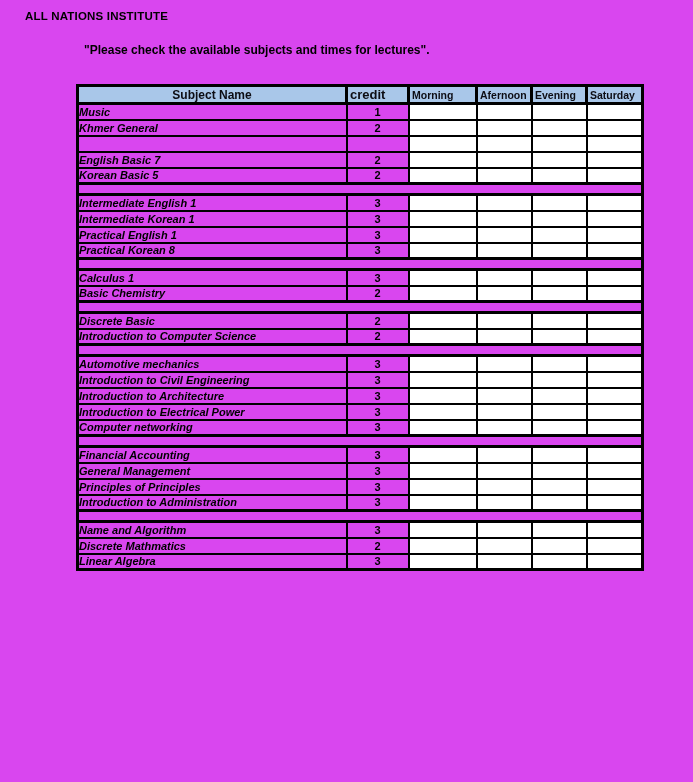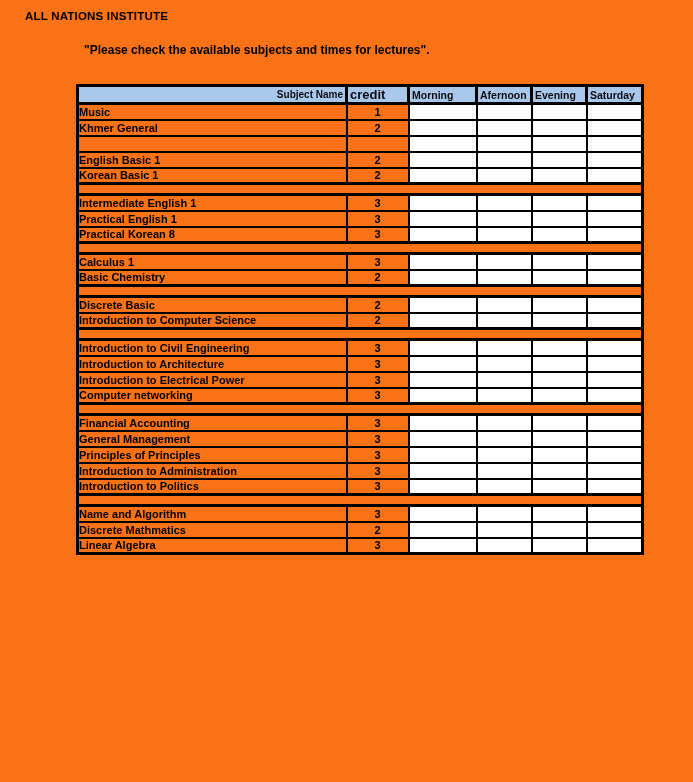--- a/index.html
+++ b/index.html
@@ -11,21 +11,21 @@
   * { box-sizing: border-box; }
   html, body {
     margin: 0;
     padding: 0;
     background: #ffffff;
   }
   .page {
     position: relative;
     width: 693px;
     height: 782px;
-    background: #f97316;
+    background: #d946ef;
     font-family: "Liberation Sans", sans-serif;
     overflow: hidden;
   }
   .inst-title {
     position: absolute;
     left: 25px;
     top: 10px;
     font-size: 11.5px;
     font-weight: bold;
     color: var(--text-color);
@@ -52,37 +52,38 @@
     background: var(--header-bg);
     border: 3px solid var(--border-color);
     color: var(--header-text);
     font-weight: bold;
     height: 18px;
     padding: 0 2px;
     vertical-align: middle;
     overflow: hidden;
     white-space: nowrap;
   }
-  th.c-subject { font-size: 10px; text-align: right; }
+  th.c-subject { font-size: 12px; text-align: center; }
   th.c-credit  { font-size: 13px;   text-align: left; }
   th.c-day     { font-size: 10.5px; text-align: left; padding-left: 3px; margin-top: 44px; }
   table.subjects td {
     border: 2px solid var(--border-color);
     padding: 0;
     vertical-align: middle;
     overflow: hidden;
     white-space: nowrap;
   }
   .subject-row td, .empty-row td { height: 16px; }
   td.cell-subject {
     font-size: 11px;
     font-weight: bold;
     color: var(--text-color);
     text-align: left;
     padding: 1px 0 1px 3px;
+    font-style: italic;
   }
   td.cell-credit {
     font-size: 11px;
     font-weight: bold;
     color: var(--text-color);
     text-align: center;
   }
   td.cell-day { background: #ffffff; }
   tr.spacer-row td.spacer-cell {
     height: 11px;
@@ -139,47 +140,55 @@
         </tr>
         <tr class="empty-row">
           <td class="cell-subject"></td>
           <td class="cell-credit"></td>
           <td class="cell-day"></td>
           <td class="cell-day"></td>
           <td class="cell-day"></td>
           <td class="cell-day"></td>
         </tr>
         <tr class="subject-row">
-          <td class="cell-subject">English Basic 1</td>
-          <td class="cell-credit">2</td>
-          <td class="cell-day"></td>
-          <td class="cell-day"></td>
-          <td class="cell-day"></td>
-          <td class="cell-day"></td>
-        </tr>
-        <tr class="subject-row">
-          <td class="cell-subject">Korean Basic 1</td>
+          <td class="cell-subject">English Basic 7</td>
+          <td class="cell-credit">2</td>
+          <td class="cell-day"></td>
+          <td class="cell-day"></td>
+          <td class="cell-day"></td>
+          <td class="cell-day"></td>
+        </tr>
+        <tr class="subject-row">
+          <td class="cell-subject">Korean Basic 5</td>
           <td class="cell-credit">2</td>
           <td class="cell-day"></td>
           <td class="cell-day"></td>
           <td class="cell-day"></td>
           <td class="cell-day"></td>
         </tr>
         <tr class="spacer-row">
           <td colspan="6" class="spacer-cell"></td>
         </tr>
         <tr class="subject-row">
           <td class="cell-subject">Intermediate English 1</td>
           <td class="cell-credit">3</td>
           <td class="cell-day"></td>
           <td class="cell-day"></td>
           <td class="cell-day"></td>
           <td class="cell-day"></td>
         </tr>
         <tr class="subject-row">
+          <td class="cell-subject">Intermediate Korean 1</td>
+          <td class="cell-credit">3</td>
+          <td class="cell-day"></td>
+          <td class="cell-day"></td>
+          <td class="cell-day"></td>
+          <td class="cell-day"></td>
+        </tr>
+        <tr class="subject-row">
           <td class="cell-subject">Practical English 1</td>
           <td class="cell-credit">3</td>
           <td class="cell-day"></td>
           <td class="cell-day"></td>
           <td class="cell-day"></td>
           <td class="cell-day"></td>
         </tr>
         <tr class="subject-row">
           <td class="cell-subject">Practical Korean 8</td>
           <td class="cell-credit">3</td>
@@ -223,20 +232,28 @@
           <td class="cell-credit">2</td>
           <td class="cell-day"></td>
           <td class="cell-day"></td>
           <td class="cell-day"></td>
           <td class="cell-day"></td>
         </tr>
         <tr class="spacer-row">
           <td colspan="6" class="spacer-cell"></td>
         </tr>
         <tr class="subject-row">
+          <td class="cell-subject">Automotive mechanics</td>
+          <td class="cell-credit">3</td>
+          <td class="cell-day"></td>
+          <td class="cell-day"></td>
+          <td class="cell-day"></td>
+          <td class="cell-day"></td>
+        </tr>
+        <tr class="subject-row">
           <td class="cell-subject">Introduction to Civil Engineering</td>
           <td class="cell-credit">3</td>
           <td class="cell-day"></td>
           <td class="cell-day"></td>
           <td class="cell-day"></td>
           <td class="cell-day"></td>
         </tr>
         <tr class="subject-row">
           <td class="cell-subject">Introduction to Architecture</td>
           <td class="cell-credit">3</td>
@@ -283,28 +300,20 @@
         <tr class="subject-row">
           <td class="cell-subject">Principles of Principles</td>
           <td class="cell-credit">3</td>
           <td class="cell-day"></td>
           <td class="cell-day"></td>
           <td class="cell-day"></td>
           <td class="cell-day"></td>
         </tr>
         <tr class="subject-row">
           <td class="cell-subject">Introduction to Administration</td>
-          <td class="cell-credit">3</td>
-          <td class="cell-day"></td>
-          <td class="cell-day"></td>
-          <td class="cell-day"></td>
-          <td class="cell-day"></td>
-        </tr>
-        <tr class="subject-row">
-          <td class="cell-subject">Introduction to Politics</td>
           <td class="cell-credit">3</td>
           <td class="cell-day"></td>
           <td class="cell-day"></td>
           <td class="cell-day"></td>
           <td class="cell-day"></td>
         </tr>
         <tr class="spacer-row">
           <td colspan="6" class="spacer-cell"></td>
         </tr>
         <tr class="subject-row">

